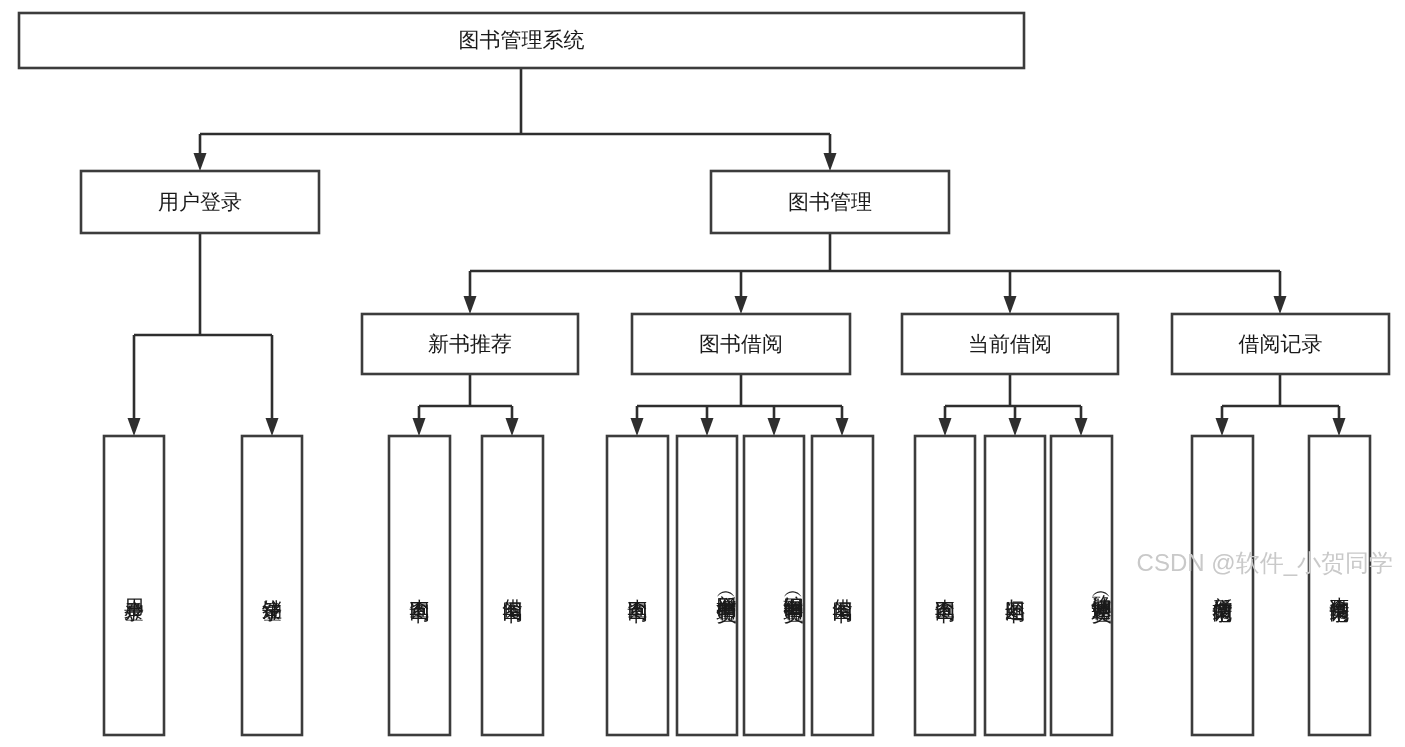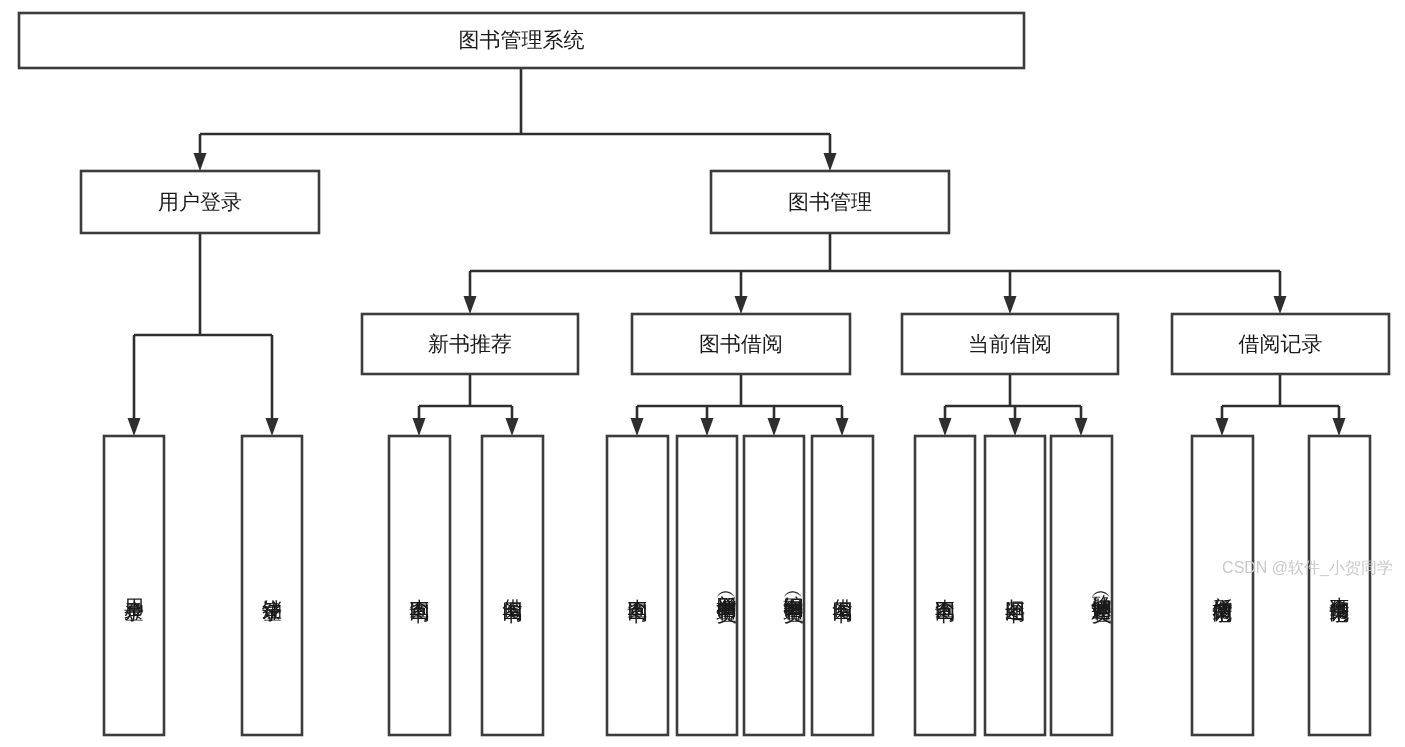--- a/index.html
+++ b/index.html
@@ -67,21 +67,21 @@
     user-select: none;
   }
   .node-label-v.centered {
     align-items: center;
   }
   .watermark {
     position: absolute;
     right: 12px;
     bottom: 6px;
     font-family: "Liberation Sans", "DejaVu Sans", sans-serif;
-    font-size: 16px;
+    font-size: 24px;
     color: #c9c9c9;
     white-space: nowrap;
     user-select: none;
   }
 </style>
 </head>
 <body>
 
 <div id="diagram-root">
 

